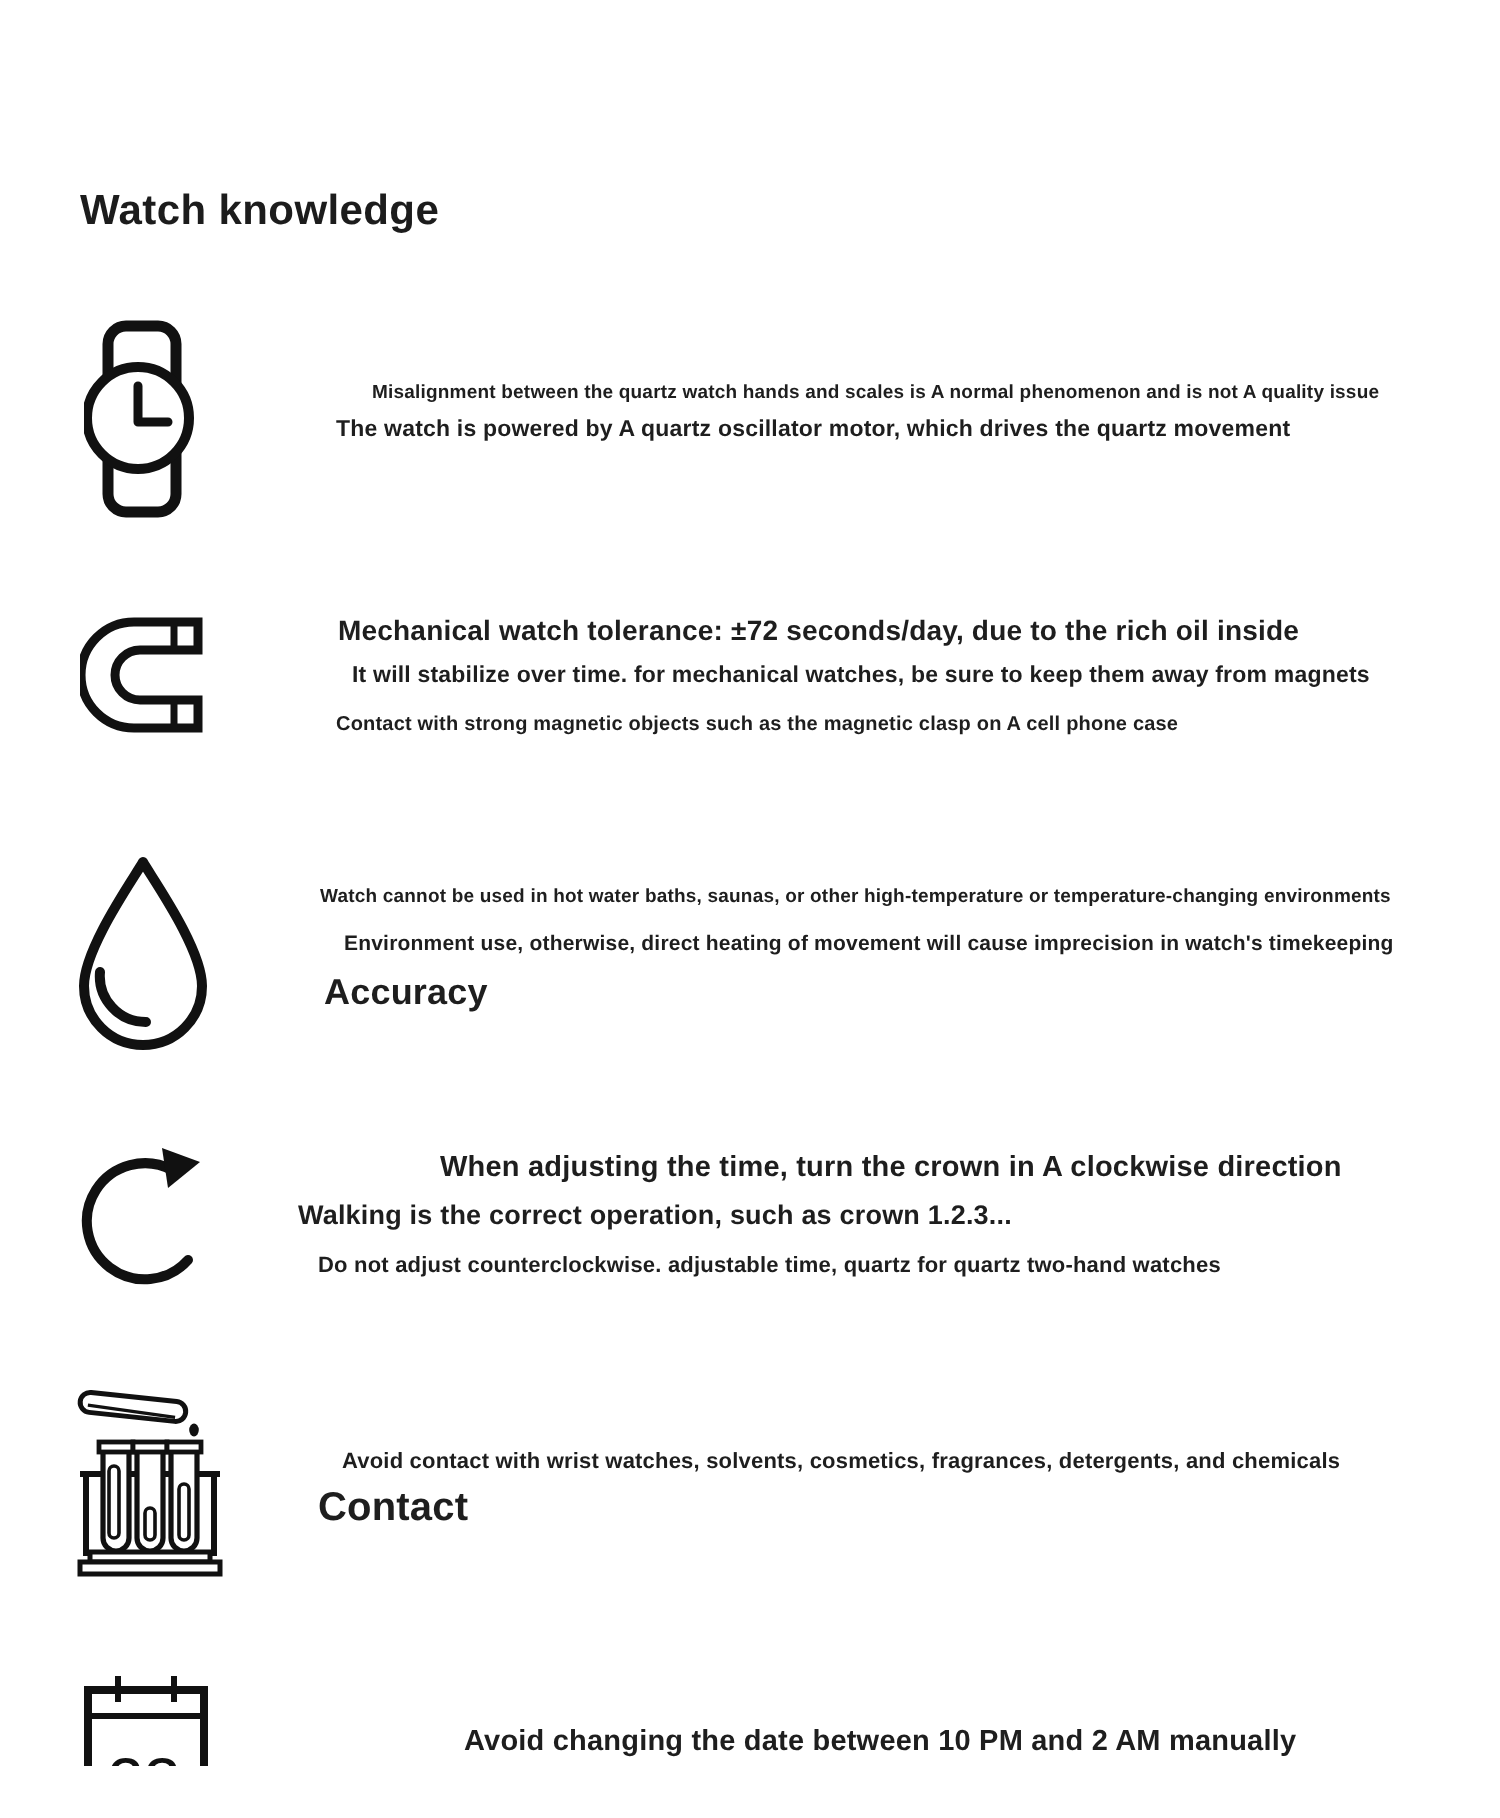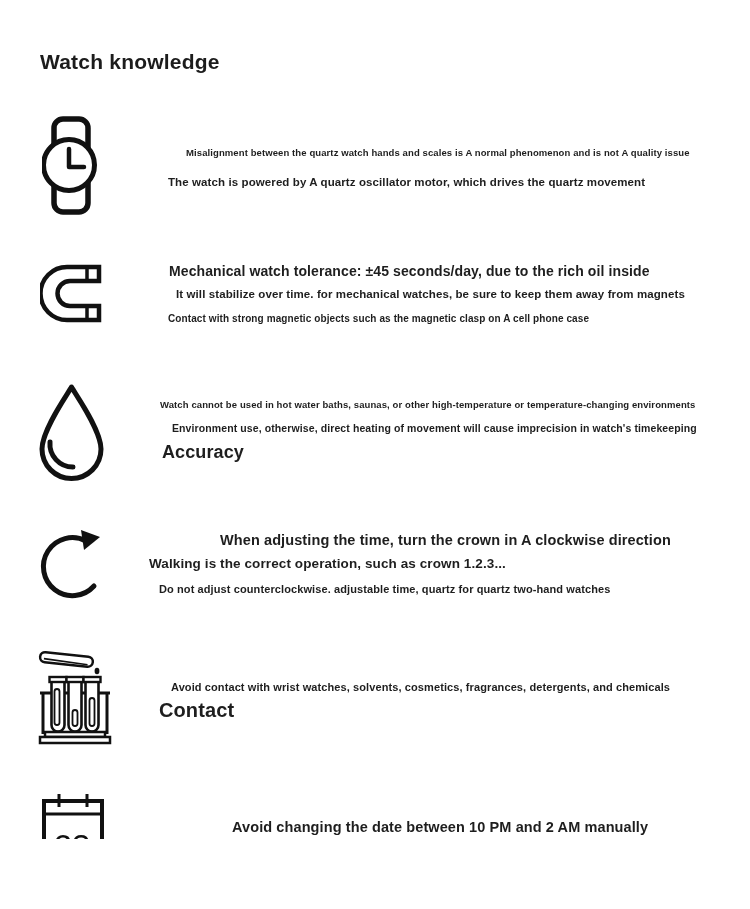--- a/index.html
+++ b/index.html
@@ -1,26 +1,26 @@
 <!DOCTYPE html>
 <html><head>
 <meta charset="utf-8">
 <style>
   html,body{margin:0;padding:0;background:#ffffff;}
   #screen{
     position:relative;width:750px;height:839px;background:#ffffff;overflow:hidden;
-    font-family:"Liberation Sans","DejaVu Sans",sans-serif;color:#1c1c1c;
+    font-family:"Liberation Sans","DejaVu Sans",sans-serif;color:#1c1c1c;margin-top:44px;
   }
   .title{position:absolute;left:40px;top:36px;font-size:21px;font-weight:bold;letter-spacing:.2px;}
   .icon{position:absolute;}
   .tl{position:absolute;font-weight:bold;white-space:nowrap;color:#1e1e1e;letter-spacing:.1px;padding-left:16px;}
   
   .s1-icon{left:42px;top:116px;}
   .s1-l1{left:170px;top:147px;font-size:9.5px;}
-  .s1-l2{left:152px;top:176px;font-size:11.5px;}
+  .s1-l2{left:152px;top:165px;font-size:11.5px;}
   
   .s2-icon{left:40px;top:264px;}
   .s2-l1{left:153px;top:263px;font-size:14px;}
   .s2-l2{left:160px;top:288px;font-size:11.5px;}
   .s2-l3{left:152px;top:313px;font-size:10px;}
   
   .s3-icon{left:38px;top:383px;}
   .s3-l1{left:144px;top:399px;font-size:9.5px;}
   .s3-l2{left:156px;top:422px;font-size:10.5px;}
   .s3-l3{left:146px;top:442px;font-size:18px;}
@@ -53,21 +53,21 @@
     <circle cx="27" cy="49" r="25.5" fill="#fff" stroke="#111" stroke-width="5"></circle>
     <path d="M27 33 V51 H42" fill="none" stroke="#111" stroke-width="4.5" stroke-linecap="round" stroke-linejoin="round"></path>
   </svg>
   <div class="tl s1-l1">Misalignment between the quartz watch hands and scales is A normal phenomenon and is not A quality issue</div>
   <div class="tl s1-l2">The watch is powered by A quartz oscillator motor, which drives the quartz movement</div>
 
   <svg class="icon s2-icon" width="62" height="59" viewBox="0 0 62 59">
     <path d="M59 3 H27 A25 25 0 0 0 27 56 H59 V42 H30 A11.5 11.5 0 0 1 30 17 H59 Z" fill="#fff" stroke="#111" stroke-width="4.5" stroke-linejoin="miter"></path>
     <path d="M47 3 V17 M47 42 V56" stroke="#111" stroke-width="3.5"></path>
   </svg>
-  <div class="tl s2-l1">Mechanical watch tolerance: ±45 seconds/day, due to the rich oil inside</div>
+  <div class="tl s2-l1">Mechanical watch tolerance: ±72 seconds/day, due to the rich oil inside</div>
   <div class="tl s2-l2">It will stabilize over time. for mechanical watches, be sure to keep them away from magnets</div>
   <div class="tl s2-l3">Contact with strong magnetic objects such as the magnetic clasp on A cell phone case</div>
 
   <svg class="icon s3-icon" width="67" height="99" viewBox="0 0 67 99">
     <path d="M33.5 4 C29 12 4 47 4 66 A29.5 29.5 0 0 0 63 66 C63 47 38 12 33.5 4 Z" fill="none" stroke="#111" stroke-width="5" stroke-linejoin="round"></path>
     <path d="M12 59 A23 23 0 0 0 35 84" fill="none" stroke="#111" stroke-width="5" stroke-linecap="round"></path>
   </svg>
   <div class="tl s3-l2">Environment use, otherwise, direct heating of movement will cause imprecision in watch's timekeeping</div>
   <div class="tl s3-l1">Watch cannot be used in hot water baths, saunas, or other high-temperature or temperature-changing environments</div>
   <div class="tl s3-l3">Accuracy</div>

